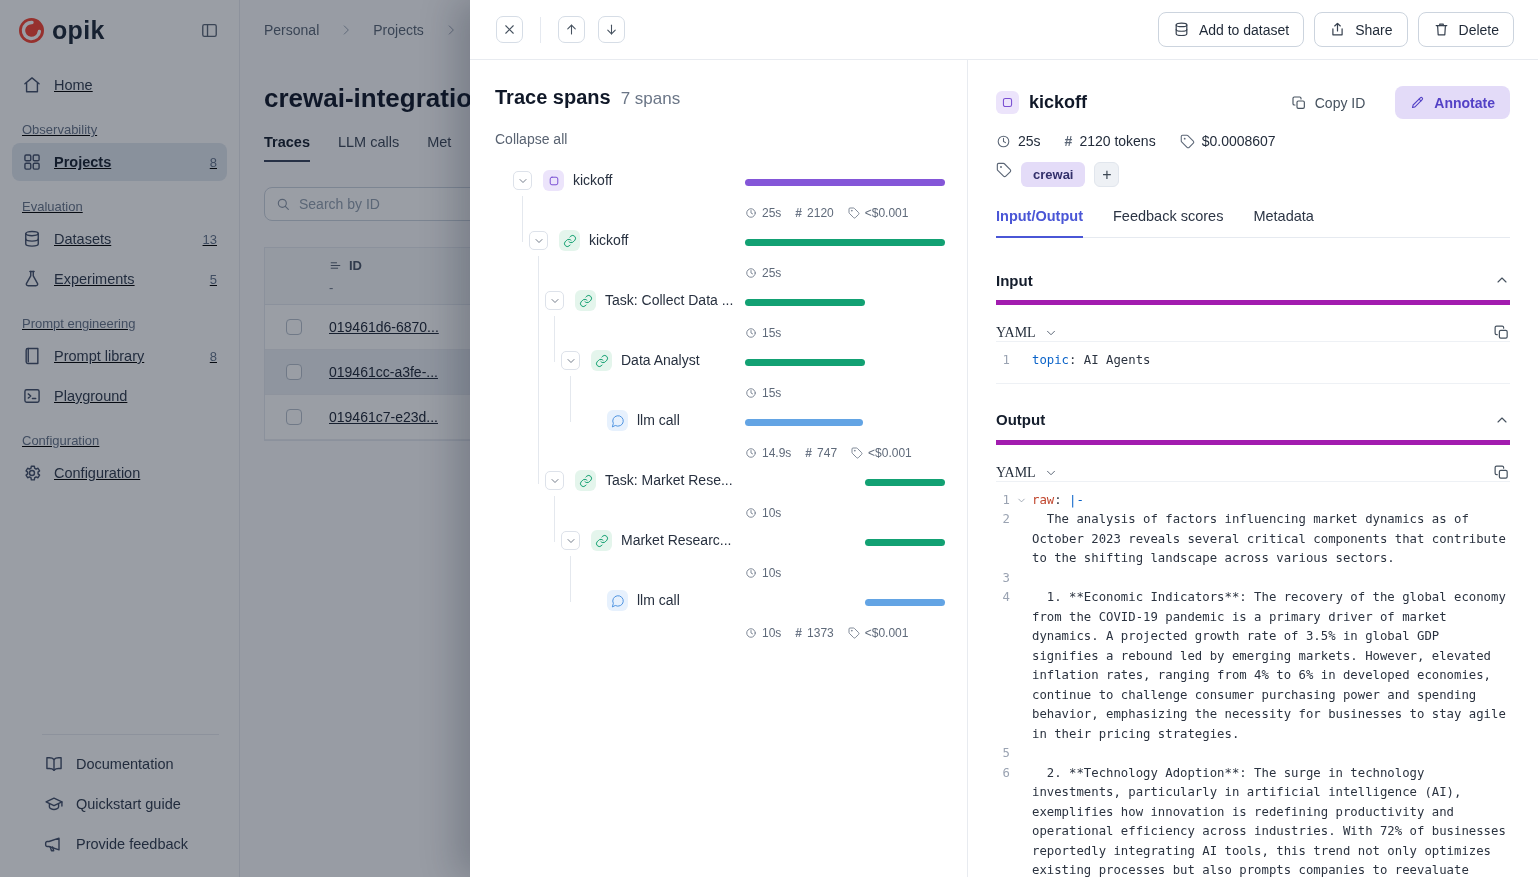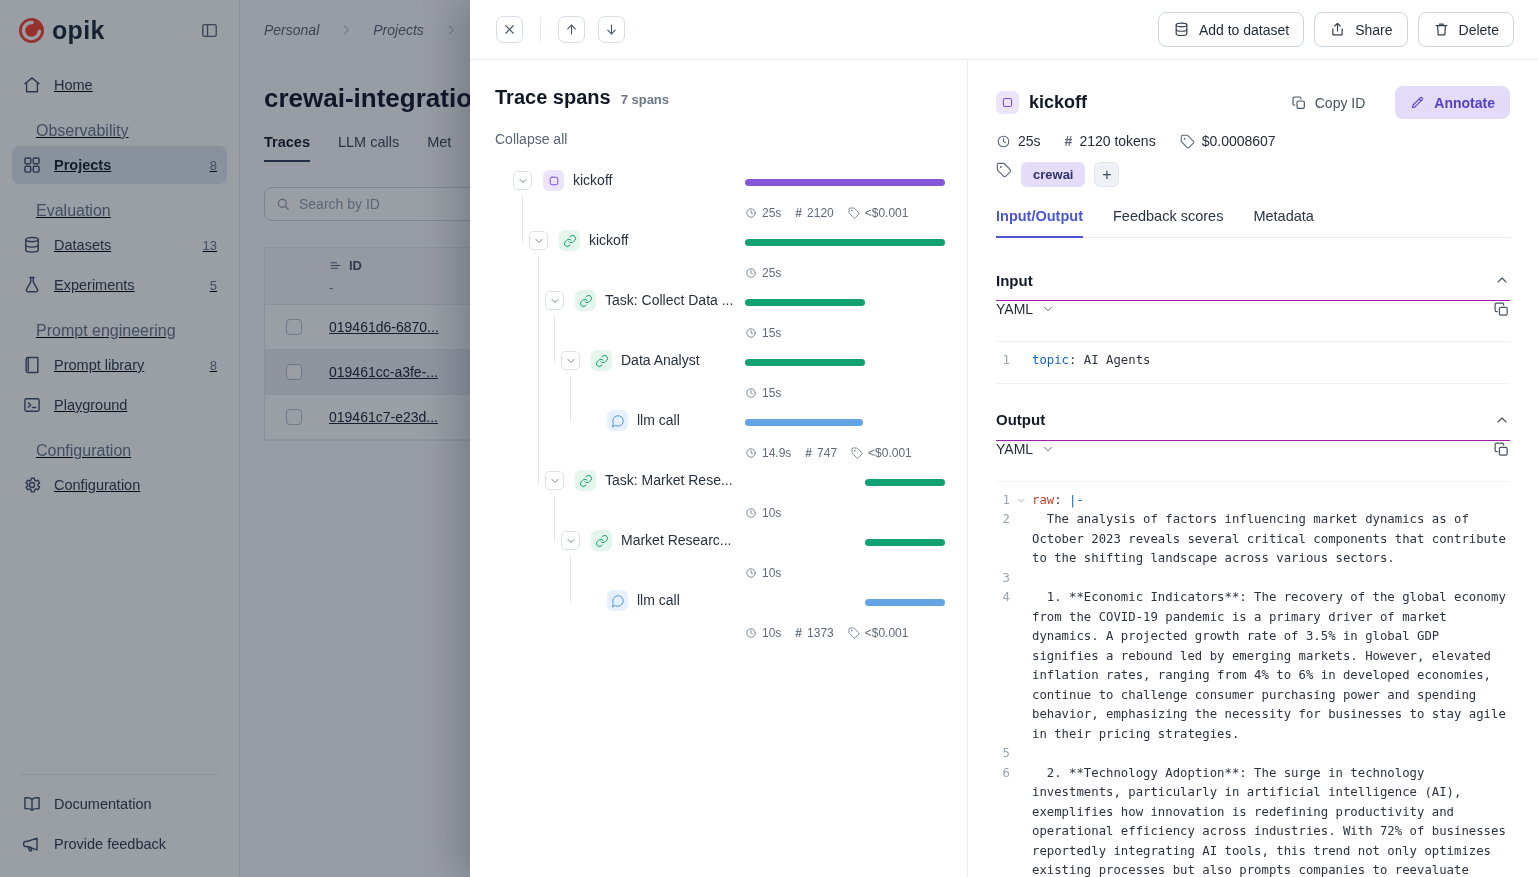--- a/index.html
+++ b/index.html
@@ -14,28 +14,28 @@
   .sidebar { position:absolute; left:0; top:0; width:240px; height:100%; background:#fff; border-right:1px solid #e8ebf0; display:flex; flex-direction:column; z-index:1; }
   .sb-head { height:60px; display:flex; align-items:center; justify-content:space-between; padding:0 16px 0 18px; flex:none; }
   .logo { display:flex; align-items:center; gap:7px; }
   .logo-text { font-size:25px; font-weight:700; color:#1d2838; letter-spacing:.3px; }
   .icon-btn { width:28px; height:28px; border:none; background:transparent; color:#5b6676; display:flex; align-items:center; justify-content:center; cursor:pointer; border-radius:6px; }
   .sb-nav { padding:4px 12px 0;text-decoration:underline; }
   .nav-item { height:38px; border-radius:8px; display:flex; align-items:center; gap:12px; padding:0 10px; font-size:14.5px; color:#313c4e; cursor:pointer; margin:2px 0; }
   .nav-item.active { background:#e2e8f0; font-weight:600; color:#18212f; }
   .nv-icon { width:20px; height:20px; color:#44506a; flex:none; }
   .count { margin-left:auto; color:#64748b; font-size:13px; font-weight:400; }
-  .nav-section { margin:18px 24px 6px; font-size:16px; color:#68758a; }
-  .sb-footer { margin-top:auto; padding:0 12px 12px; }
+  .nav-section { margin:18px 10px 6px; font-size:13px; color:#68758a; }
+  .sb-footer { margin-top:auto; padding:0 12px 12px;margin-left:22px; }
   .sb-div { height:1px; background:#e8ebf0; margin:0 8px 10px; }
 
   
   .main { position:absolute; left:240px; top:0; right:0; height:100%; background:#fbfcfe; z-index:1; }
   .topbar { height:60px; display:flex; align-items:center; padding:0 24px; }
-  .breadcrumb { display:flex; align-items:center; gap:20px; font-size:14px; color:#5b6676;font-style:italic; }
+  .breadcrumb { display:flex; align-items:center; gap:20px; font-size:14px; color:#5b6676; }
   .crumb { cursor:pointer; }
   .crumb-sep { color:#9aa4b2; }
   .page-title { margin:23px 0 0 24px; font-size:26px; font-weight:700; color:#111828; white-space:nowrap; }
   .main-tabs { display:flex; gap:28px; margin:20px 0 0 24px; }
   .m-tab { font-size:14.5px; color:#3e4858; padding-bottom:10px; cursor:pointer; border-bottom:2px solid transparent; }
   .m-tab.active { color:#141d2c; font-weight:600; border-bottom-color:#37425a; }
   .search-box { margin:25px 0 0 24px; width:222px; height:34px; border:1px solid #ccd4de; border-radius:8px; background:#fff; display:flex; align-items:center; gap:8px; padding:0 10px; color:#8d98a8; }
   .search-box input { border:none; outline:none; font-size:14px; color:#334155; width:100%; background:transparent; font-family:"Liberation Sans",sans-serif; }
   .search-box input::placeholder { color:#93a0b0; }
   .traces-table { margin:26px 0 0 24px; width:900px; border:1px solid #e5e9ef; background:#fff; }
@@ -58,21 +58,21 @@
   .nav-arrows { display:flex; gap:13px; }
   .dw-actions { margin-left:auto; display:flex; gap:10px; }
   .act-btn { height:35px; border:1px solid #ccd4de; border-radius:8px; background:#fff; display:flex; align-items:center; gap:9px; padding:0 14px; font-size:14px; color:#1f2937; cursor:pointer; }
   .act-btn .nv-icon { width:17px; height:17px; color:#37414f; }
 
   .dw-body { flex:1; display:flex; min-height:0; }
 
   
   .spans-panel { width:498px; flex:none; border-right:1px solid #e8ebf0; padding:26px 20px 0 25px; position:relative; overflow:hidden; }
   .sp-title { font-size:20px; font-weight:700; color:#101828; display:flex; align-items:baseline; gap:10px; }
-  .sp-count { font-size:13px; color:#6b7687; font-weight:700; }
+  .sp-count { font-size:17px; color:#6b7687; font-weight:400; }
   .collapse-all { margin-top:22px; font-size:14px; color:#596372; cursor:pointer; display:inline-block; }
   .tree { position:relative; margin-top:20px; }
   .tree-line { position:absolute; width:1px; background:#e4e8ee; }
   .span-row { position:relative; height:60px; }
   .row-main { position:relative; height:32px; cursor:pointer; }
   .tw { position:absolute; top:3px; left:calc(18px + var(--lvl)*16px); width:19px; height:19px; border:1px solid #dde2ea; border-radius:5px; background:#fff; color:#5b6676; display:flex; align-items:center; justify-content:center; cursor:pointer; }
   .sp-icon { position:absolute; top:2px; left:calc(48px + var(--lvl)*16px); width:21px; height:21px; border-radius:6px; display:flex; align-items:center; justify-content:center; }
   .sp-icon.trace { background:#ece4fb; color:#7a4fd3; }
   .sp-icon.link  { background:#e4f5ec; color:#0f9e6e; }
   .sp-icon.llm   { background:#e7f1fd; color:#4e93e0; }
@@ -100,21 +100,21 @@
   .dt-tags { display:flex; align-items:flex-start; gap:9px; margin-top:13px; }
   .dt-tags > svg { width:16px; height:16px; color:#5b6676; }
   .tag-chip { background:#e4dcf8; color:#33306b; font-size:13px; font-weight:600; padding:5px 12px; border-radius:6px; cursor:pointer; }
   .plus-btn { width:25px; height:25px; border-radius:6px; background:#eef1f5; border:1px solid #e1e6ed; color:#3c4754; display:flex; align-items:center; justify-content:center; font-size:16px; cursor:pointer; line-height:1; }
   .dt-tabs { display:flex; gap:30px; margin-top:21px; border-bottom:1px solid #e6eaf0; }
   .dt-tab { font-size:14.5px; color:#2b3444; padding-bottom:12px; cursor:pointer; border-bottom:2.5px solid transparent; margin-bottom:-1px; }
   .dt-tab.active { color:#4a56d6; font-weight:600; border-bottom-color:#4a56d6; }
   .sec-head { display:flex; align-items:center; justify-content:space-between; margin-top:22px; height:40px; }
   .sec-title { font-size:15px; font-weight:700; color:#141d2c; }
   .sec-chevron { color:#46525f; cursor:pointer; }
-  .format-row { display:flex; align-items:flex-start; height:42px; border-top:1px solid #a21caf; border-bottom:1px solid #eef1f5; }
+  .format-row { display:flex; align-items:flex-end; height:42px; border-top:5px solid #a21caf; border-bottom:1px solid #eef1f5;font-family:Liberation Serif, serif; }
   .format-label { display:flex; align-items:center; gap:8px; font-size:14px; color:#1f2937; cursor:pointer; }
   .format-label svg { color:#5b6676; }
   .copy-btn { margin-left:auto; color:#46525f; cursor:pointer; background:none; border:none; }
   .code-block { padding:9px 0 12px; font-family:"DejaVu Sans Mono", monospace; font-size:12.3px; line-height:19.5px; color:#2b3340; }
   .code-block.bordered { border-bottom:1px solid #eef1f5; }
   .code-line { display:flex; }
   .ln { width:14px; min-width:14px; text-align:right; color:#9aa3b2; }
   .fold-slot { width:22px; min-width:22px; display:flex; align-items:center; justify-content:center; color:#8b95a3; }
   .code-text { white-space:pre-wrap; word-break:break-word; flex:1; min-height:19.5px; }
   .yaml-key-blue { color:#0a63c9; }
@@ -235,20 +235,30 @@
             <svg class="ic" viewBox="0 0 24 24">
               <path d="M12 6.5C10.5 5 8.6 4.5 6.6 4.5H3.5v13h3.1c2 0 3.9.5 5.4 2 1.5-1.5 3.4-2 5.4-2h3.1v-13h-3.1c-2 0-3.9.5-5.4 2z"></path>
               <path d="M12 6.5v13"></path>
             </svg>
           </span>
         <span>Documentation</span>
       </div>
       <div class="nav-item">
         <span class="nv-icon">
             <svg class="ic" viewBox="0 0 24 24">
+              <path d="M2.5 9.5 12 5l9.5 4.5L12 14z"></path>
+              <path d="M6.5 11.7v4c0 1.3 2.5 2.8 5.5 2.8s5.5-1.5 5.5-2.8v-4"></path>
+              <path d="M21.5 9.5v5"></path>
+            </svg>
+          </span>
+        <span>Quickstart guide</span>
+      </div>
+      <div class="nav-item">
+        <span class="nv-icon">
+            <svg class="ic" viewBox="0 0 24 24">
               <path d="M18 5 6 9H3.8A1.8 1.8 0 0 0 2 10.8v2.4A1.8 1.8 0 0 0 3.8 15H6l12 4z"></path>
               <path d="M7.5 15.5 9 20h2.6l-1.3-4.4"></path>
             </svg>
           </span>
         <span>Provide feedback</span>
       </div>
     </div>
   </aside>
 
   <main class="main">

